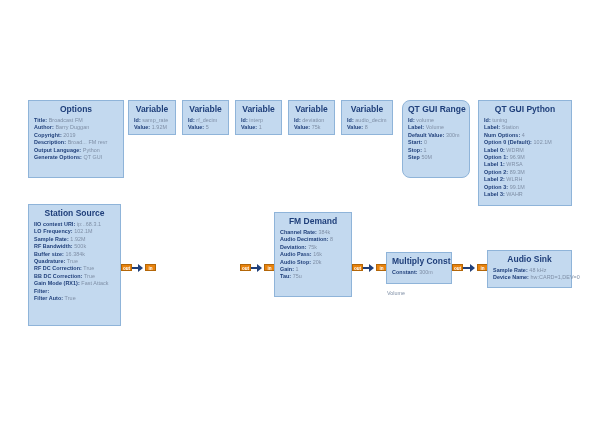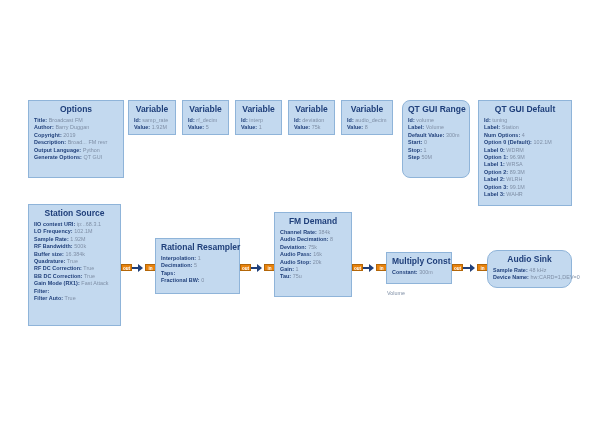--- a/index.html
+++ b/index.html
@@ -132,21 +132,21 @@
     <div class="btitle">QT GUI Range</div>
     <div class="prow"><span class="k">Id:</span> <span>volume</span></div>
     <div class="prow"><span class="k">Label:</span> <span>Volume</span></div>
     <div class="prow"><span class="k">Default Value:</span> <span>300m</span></div>
     <div class="prow"><span class="k">Start:</span> <span>0</span></div>
     <div class="prow"><span class="k">Stop:</span> <span>1</span></div>
     <div class="prow"><span class="k">Step</span> <span>50M</span></div>
   </div>
 
   <div class="block" style="left:478px; top:100px; width:94px; height:106px;">
-    <div class="btitle">QT GUI Default</div>
+    <div class="btitle">QT GUI Python</div>
     <div class="prow"><span class="k">Id:</span> <span>tuning</span></div>
     <div class="prow"><span class="k">Label:</span> <span>Station</span></div>
     <div class="prow"><span class="k">Num Options:</span> <span>4</span></div>
     <div class="prow"><span class="k">Option 0 (Default):</span> <span>102.1M</span></div>
     <div class="prow"><span class="k">Label 0:</span> <span>WDRM</span></div>
     <div class="prow"><span class="k">Option 1:</span> <span>96.9M</span></div>
     <div class="prow"><span class="k">Label 1:</span> <span>WRSA</span></div>
     <div class="prow"><span class="k">Option 2:</span> <span>89.3M</span></div>
     <div class="prow"><span class="k">Label 2:</span> <span>WLRH</span></div>
     <div class="prow"><span class="k">Option 3:</span> <span>99.1M</span></div>
@@ -166,27 +166,20 @@
     <div class="prow"><span class="k">Gain Mode (RX1):</span> <span>Fast Attack</span></div>
     <div class="prow"><span class="k">Filter:</span> <span></span></div>
     <div class="prow"><span class="k">Filter Auto:</span> <span>True</span></div>
   </div>
   <div class="port" style="left:121px; top:264px;">out</div>
 
   <div class="wire" style="left:132px; top:266.5px; width:7px;"></div>
   <div class="arrowhead" style="left:138px; top:263.5px;"></div>
 
   <div class="port" style="left:145px; top:264px;">in</div>
-  <div class="block" style="left:155px; top:238px; width:85px; height:56px;">
-    <div class="btitle">Rational Resampler</div>
-    <div class="prow"><span class="k">Interpolation:</span> <span>1</span></div>
-    <div class="prow"><span class="k">Decimation:</span> <span>5</span></div>
-    <div class="prow"><span class="k">Taps:</span> <span></span></div>
-    <div class="prow"><span class="k">Fractional BW:</span> <span>0</span></div>
-  </div>
   <div class="port" style="left:240px; top:264px;">out</div>
 
   <div class="wire" style="left:251px; top:266.5px; width:7px;"></div>
   <div class="arrowhead" style="left:257px; top:263.5px;"></div>
 
   <div class="port" style="left:264px; top:264px;">in</div>
   <div class="block" style="left:274px; top:212px; width:78px; height:85px;">
     <div class="btitle">FM Demand</div>
     <div class="prow"><span class="k">Channel Rate:</span> <span>384k</span></div>
     <div class="prow"><span class="k">Audio Decimation:</span> <span>8</span></div>
@@ -206,19 +199,19 @@
     <div class="btitle">Multiply Const</div>
     <div class="prow"><span class="k">Constant:</span> <span>300m</span></div>
   </div>
   <div class="freetext" style="left:387px; top:290px;">Volume</div>
   <div class="port" style="left:452px; top:264px;">out</div>
 
   <div class="wire" style="left:463px; top:266.5px; width:8px;"></div>
   <div class="arrowhead" style="left:470px; top:263.5px;"></div>
 
   <div class="port" style="left:477px; top:264px;">in</div>
-  <div class="block" style="left:487px; top:250px; width:85px; height:38px;border-radius:10px;">
+  <div class="block" style="left:487px; top:250px; width:85px; height:38px;">
     <div class="btitle">Audio Sink</div>
     <div class="prow"><span class="k">Sample Rate:</span> <span>48 kHz</span></div>
     <div class="prow"><span class="k">Device Name:</span> <span>hw:CARD=1,DEV=0</span></div>
   </div>
 
 </div>
 
 </body></html>

